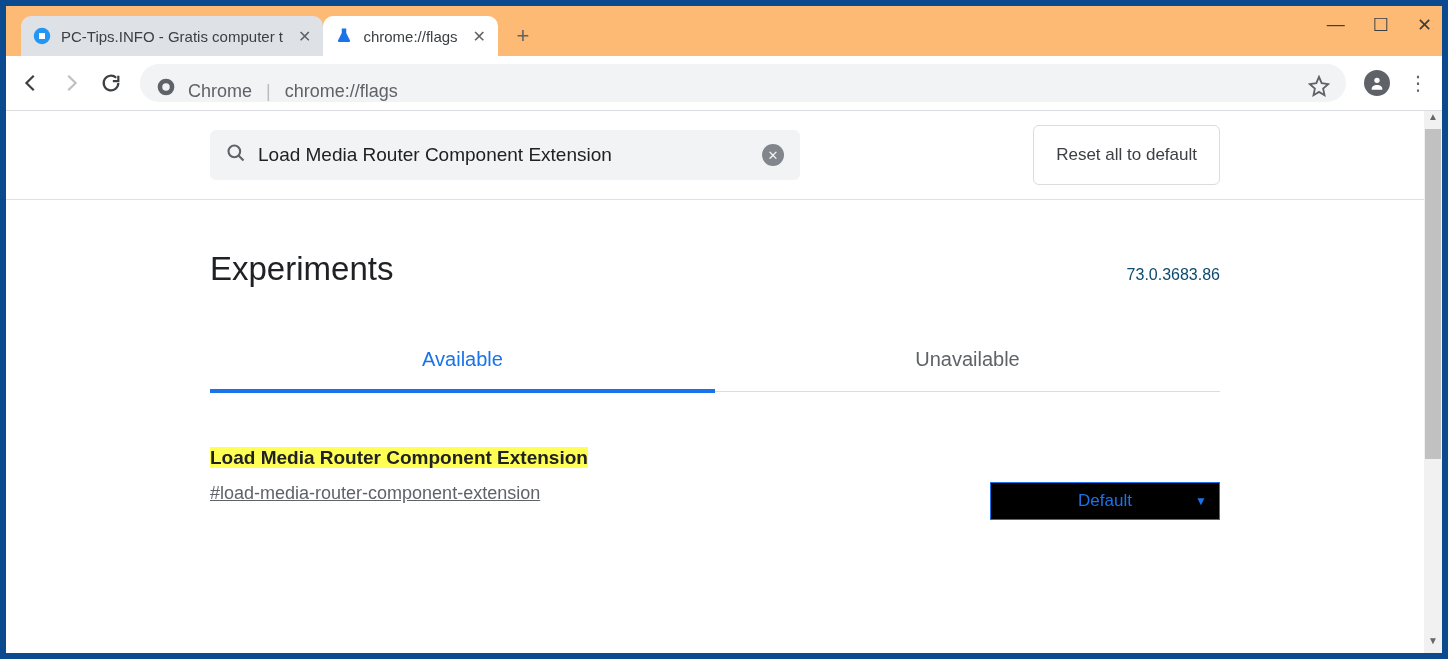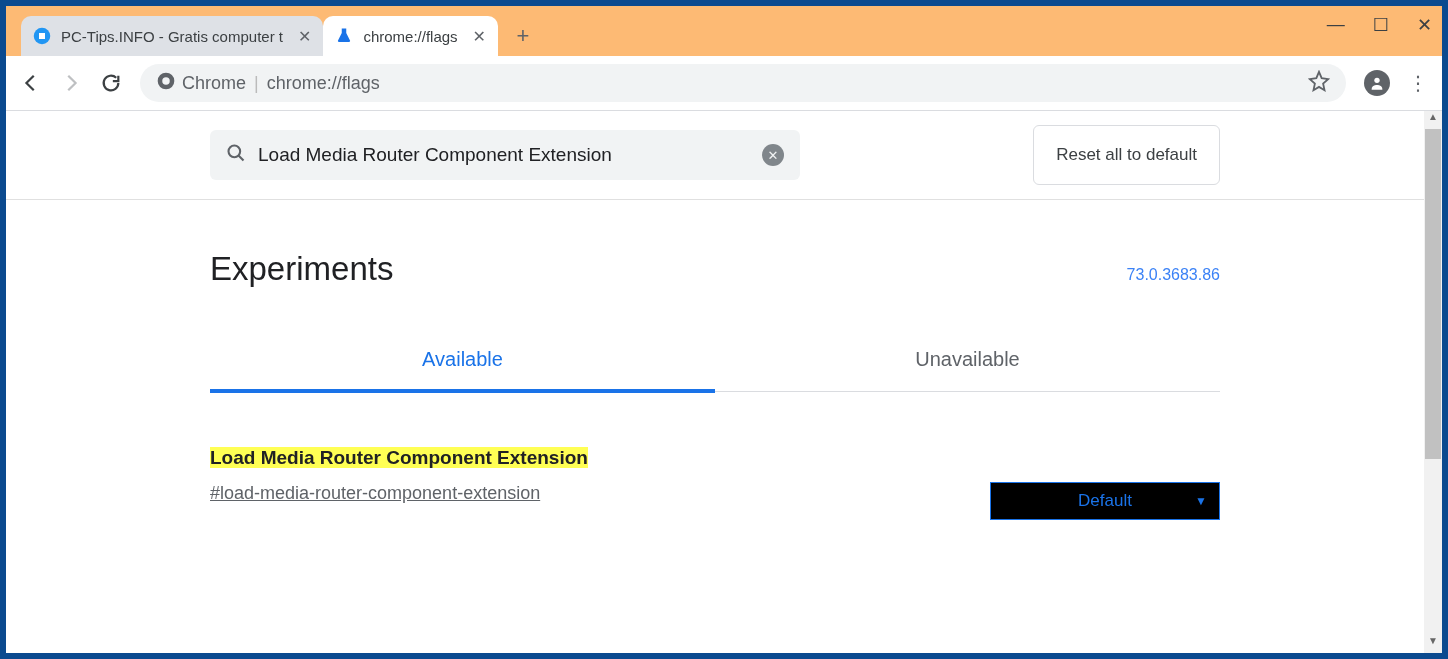--- a/index.html
+++ b/index.html
@@ -17,21 +17,21 @@
   .tab .close { margin-left: 15px; color: #5f6368; font-size: 16px; flex-shrink: 0; }
   .new-tab { width: 34px; height: 34px; display: flex; align-items: center; justify-content: center; font-size: 22px; color: #5f6368; margin-left: 8px; margin-bottom: 3px; }
   .window-controls { position: absolute; right: 10px; top: 8px; display: flex; gap: 28px; color: #3c4043; }
   .window-controls span { font-size: 18px; }
 
   
   .toolbar { height: 55px; background: #fff; border-bottom: 1px solid #dadce0; display: flex; align-items: center; padding: 0 14px; gap: 18px; }
   .nav-btn { color: #5f6368; display: flex; align-items: center; justify-content: center; }
   .nav-btn.disabled { opacity: .4; }
   .nav-btn svg { width: 22px; height: 22px; }
-  .omnibox { flex: 1; height: 38px; background: #f1f3f4; border-radius: 19px; display: flex; align-items: center; padding: 0 16px; font-size: 18px; color: #202124; gap: 6px; }
+  .omnibox { flex: 1; height: 38px; background: #f1f3f4; border-radius: 19px; display: flex; align-items: flex-end; padding: 0 16px; font-size: 18px; color: #202124; gap: 12px; }
   .chrome-label { color: #5f6368; }
   .chrome-divider { color: #bbb; margin: 0 2px; }
   .url-text { color: #5f6368; }
   .star { margin-left: auto; color: #5f6368; }
   .account { width: 26px; height: 26px; border-radius: 50%; background: #5f6368; display: flex; align-items: center; justify-content: center; }
   .menu-dots { color: #5f6368; font-size: 20px; }
 
   
   .content-wrap { flex: 1; position: relative; display: flex; overflow: hidden; }
   .content { flex: 1; background: #fff; overflow: hidden; }
@@ -45,21 +45,21 @@
   .inner { max-width: 1050px; margin: 0 auto; padding: 0 20px; }
   .flagbar .inner { display: flex; align-items: center; justify-content: space-between; }
   .search-box { width: 590px; height: 50px; background: #f1f3f4; border-radius: 6px; display: flex; align-items: center; padding: 0 16px; gap: 12px; }
   .search-box .sicon { color: #5f6368; }
   .search-box .stext { font-size: 19px; color: #202124; flex: 1; }
   .search-box .sclear { width: 22px; height: 22px; background: #80868b; border-radius: 50%; display: flex; align-items: center; justify-content: center; color: #f1f3f4; font-size: 13px; }
   .reset-btn { border: 1px solid #dadce0; background: #fff; border-radius: 6px; padding: 19px 22px; font-size: 17px; color: #3c4043; cursor: pointer; }
 
   .exp-header { display: flex; align-items: baseline; justify-content: space-between; margin-top: 50px; }
   .exp-title { font-size: 33px; font-weight: 400; color: #202124; }
-  .version { font-size: 16px; color: #3b82f6; }
+  .version { font-size: 16px; color: #0c4a6e; }
 
   .tabs-row { display: flex; margin-top: 60px; border-bottom: 1px solid #dadce0; }
   .flagtab { flex: 1; text-align: center; padding-bottom: 18px; font-size: 20px; color: #5f6368; cursor: pointer; }
   .flagtab.active { color: #1a73e8; font-weight: 500; border-bottom: 4px solid #1a73e8; margin-bottom: -2px; text-align: center; }
 
   .flag-item { display: flex; align-items: flex-start; margin-top: 55px; gap: 40px; }
   .flag-left { flex: 1; }
   .flag-title { font-size: 19px; font-weight: 700; color: #202124; }
   .flag-title .hl { background: #ffff54; }
   .flag-desc { font-size: 18px; color: #5f6368; margin-top: 14px; line-height: 1.55; }

